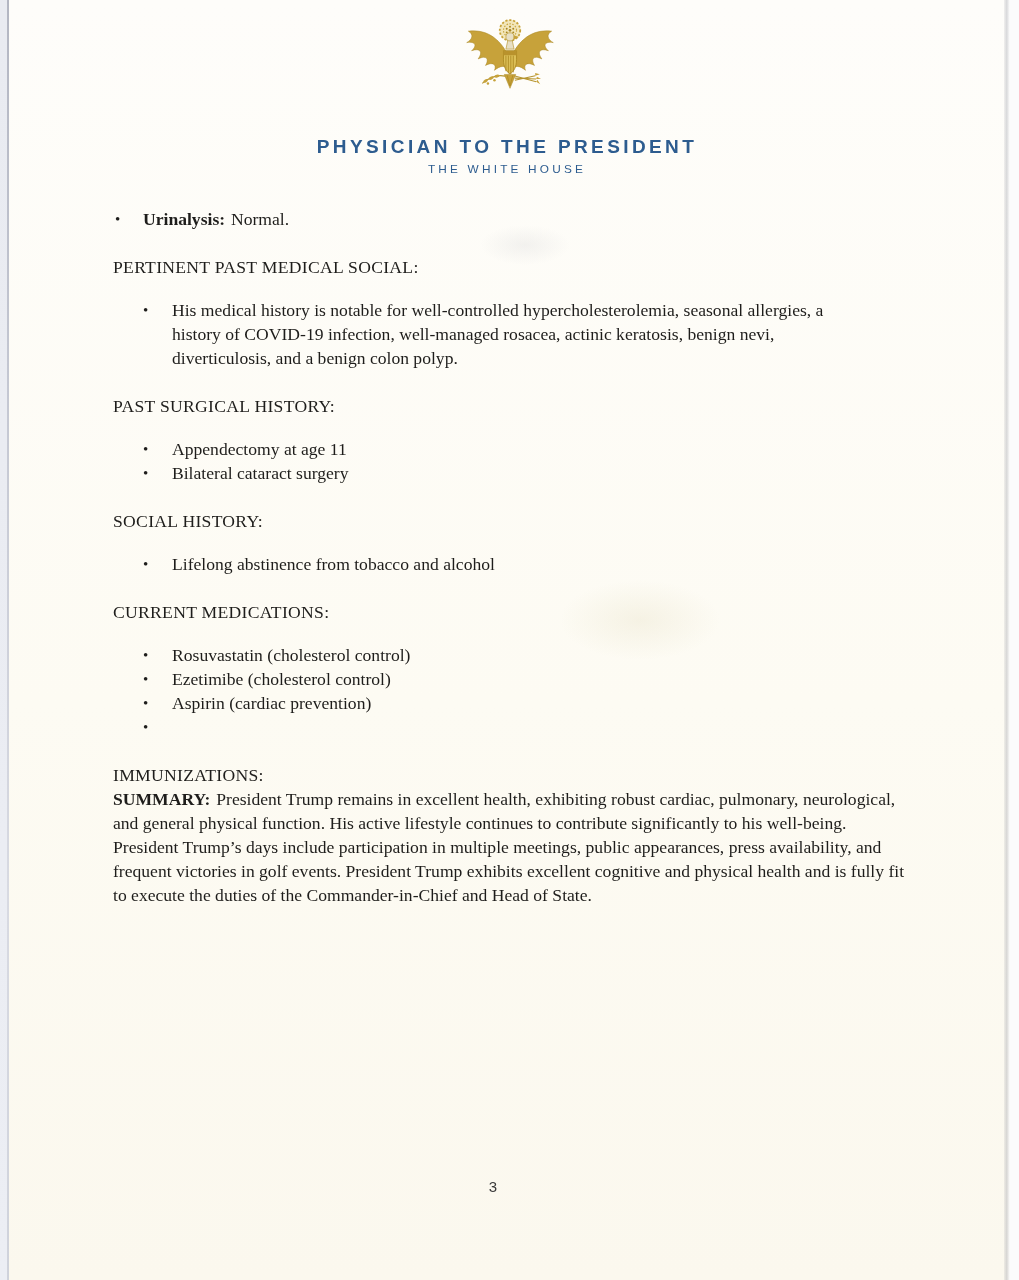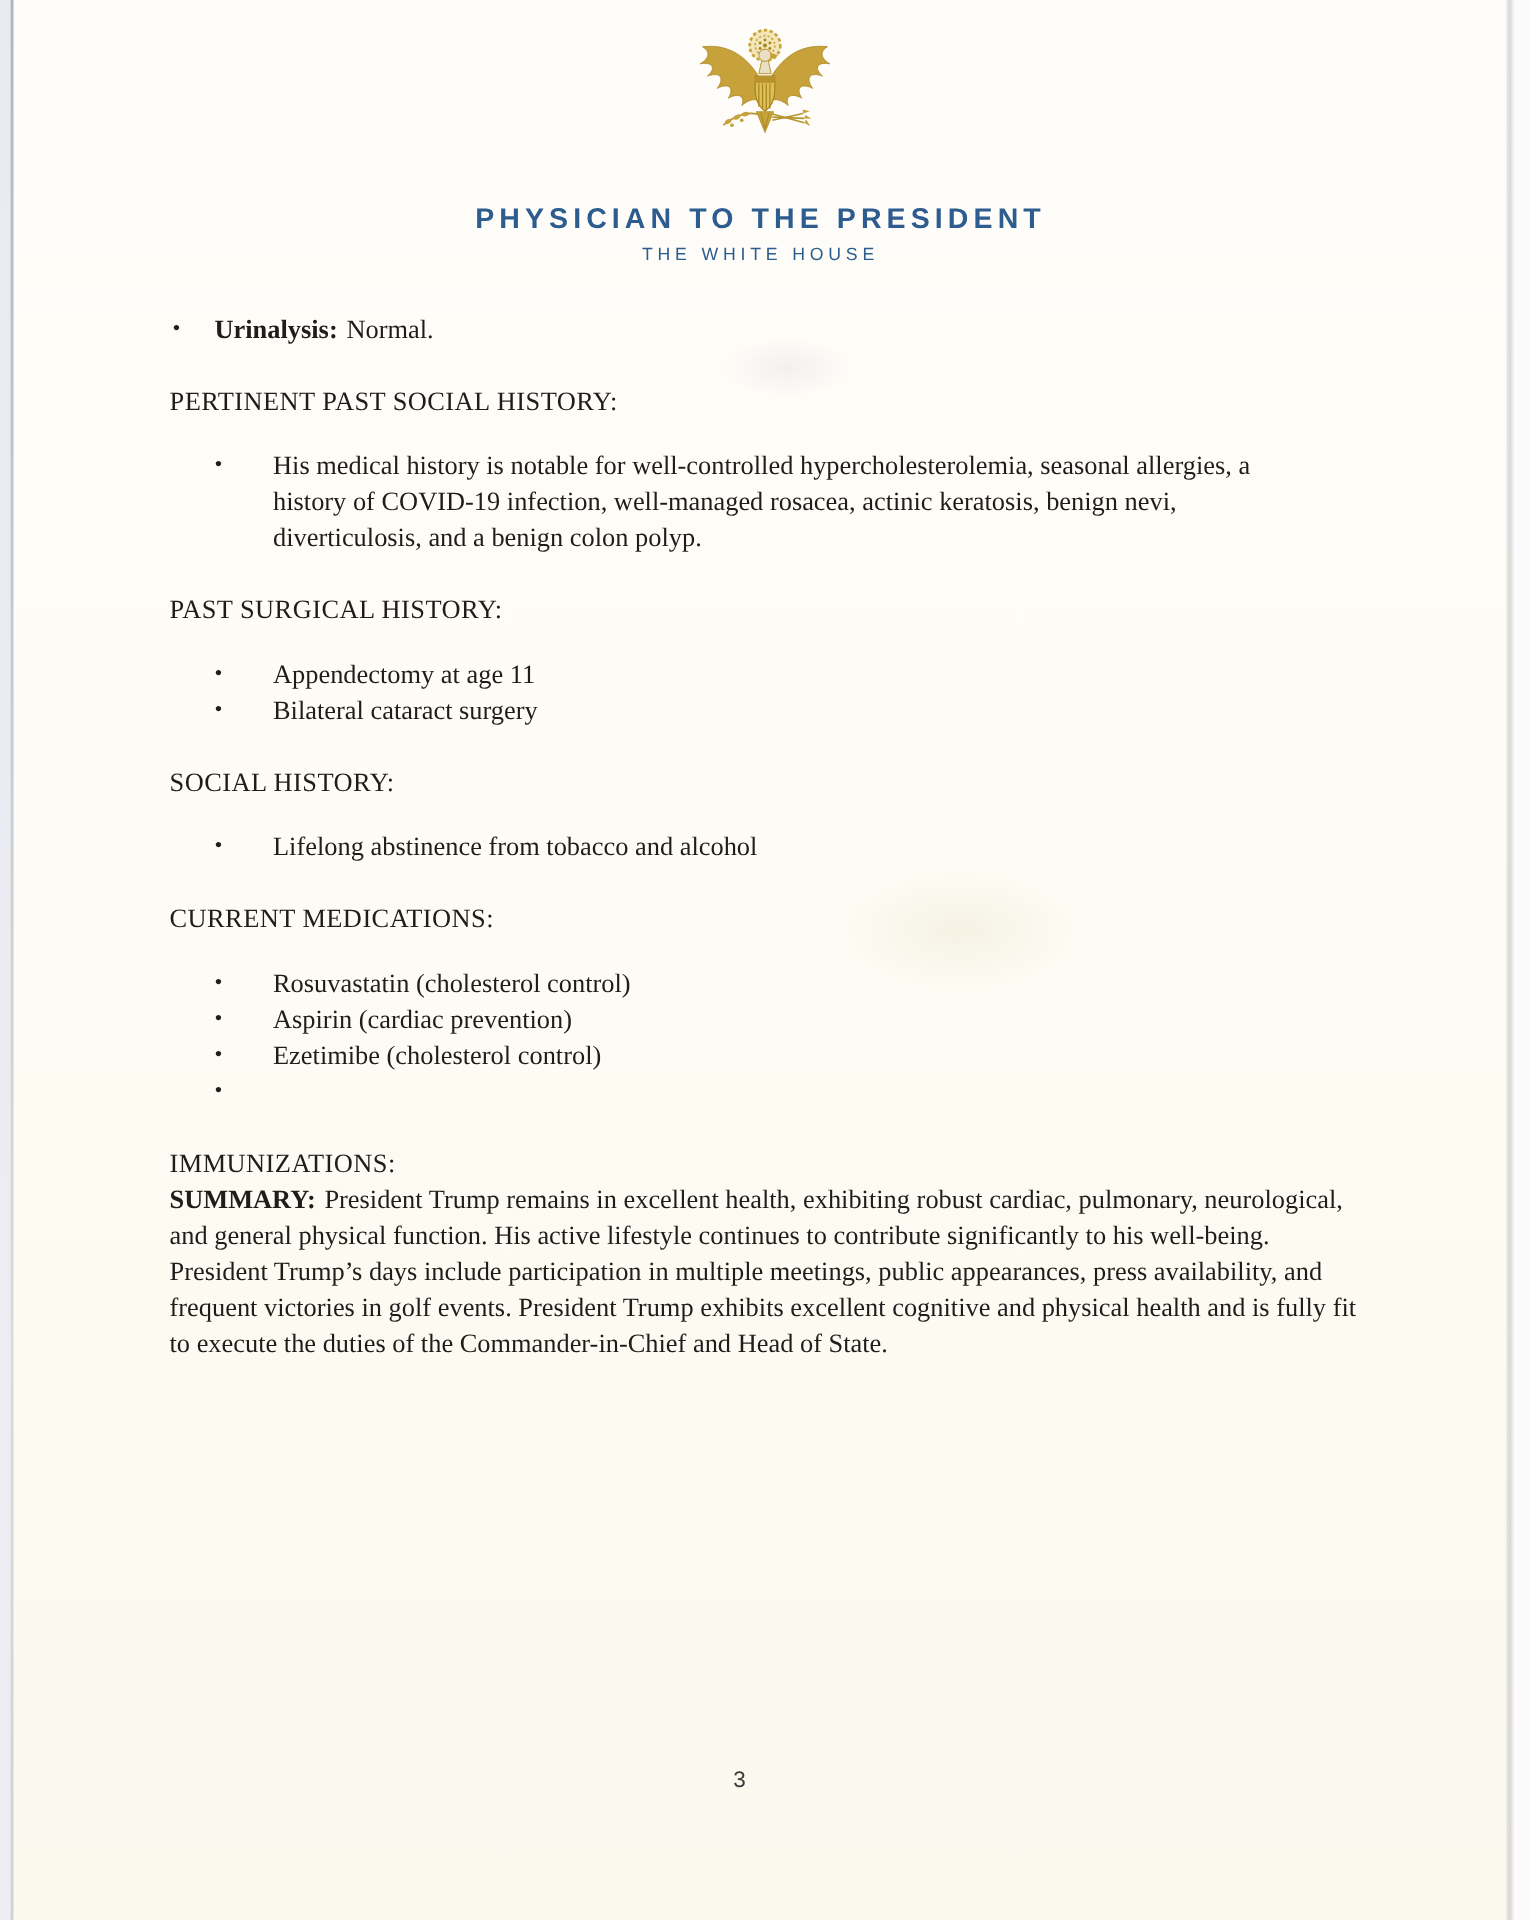--- a/index.html
+++ b/index.html
@@ -37,21 +37,21 @@
   h2.sec{font-size:17.6px;font-weight:normal;letter-spacing:0.3px;margin-top:24px;}
   ul.blist{list-style:none;margin-top:19px;}
   .li{display:flex;align-items:flex-start;}
   .marker{flex:0 0 auto;}
   .marker::before{content:"\2022";}
   
   .lead .marker{width:28px;padding-left:2px;font-size:15px;}
   .lead .txt b{margin-right:0.33em;}
   
   .blist .marker{width:29px;margin-left:30px;font-size:15px;}
-  .blist .txt{max-width:676px;margin-left:10px;}
+  .blist .txt{max-width:676px;}
   .summary{margin-top:28px;}
   .summary b{margin-right:0.33em;}
 
   .page-number{position:absolute;top:1178px;left:0;width:986px;text-align:center;
     font-family:"Liberation Sans", sans-serif;font-size:15px;color:#3a3a3a;}
 
   
   .blotch{position:absolute;border-radius:50%;pointer-events:none;}
   .b1{left:480px;top:225px;width:90px;height:40px;background:radial-gradient(closest-side,rgba(190,190,195,0.18),rgba(190,190,195,0));}
   .b2{left:560px;top:580px;width:160px;height:80px;background:radial-gradient(closest-side,rgba(222,214,180,0.25),rgba(222,214,180,0));}
@@ -128,21 +128,21 @@
   <div class="lh-title">PHYSICIAN TO THE PRESIDENT</div>
   <div class="lh-sub">THE WHITE HOUSE</div>
 
   <div class="body">
 
     <div class="li lead">
       <span class="marker"></span>
       <p class="txt"><b>Urinalysis:</b><span>Normal.</span></p>
     </div>
 
-    <h2 class="sec">PERTINENT PAST SOCIAL HISTORY:</h2>
+    <h2 class="sec">PERTINENT PAST MEDICAL SOCIAL:</h2>
     <ul class="blist">
       <li class="li">
         <span class="marker"></span>
         <p class="txt">His medical history is notable for well-controlled hypercholesterolemia, seasonal allergies, a history of COVID-19 infection, well-managed rosacea, actinic keratosis, benign nevi, diverticulosis, and a benign colon polyp.</p>
       </li>
     </ul>
 
     <h2 class="sec">PAST SURGICAL HISTORY:</h2>
     <ul class="blist">
       <li class="li">
@@ -164,25 +164,25 @@
     </ul>
 
     <h2 class="sec">CURRENT MEDICATIONS:</h2>
     <ul class="blist">
       <li class="li">
         <span class="marker"></span>
         <p class="txt">Rosuvastatin (cholesterol control)</p>
       </li>
       <li class="li">
         <span class="marker"></span>
-        <p class="txt">Aspirin (cardiac prevention)</p>
+        <p class="txt">Ezetimibe (cholesterol control)</p>
       </li>
       <li class="li">
         <span class="marker"></span>
-        <p class="txt">Ezetimibe (cholesterol control)</p>
+        <p class="txt">Aspirin (cardiac prevention)</p>
       </li>
       <li class="li">
         <span class="marker"></span>
       </li>
     </ul>
 
     <h2 class="sec">IMMUNIZATIONS:</h2>
 
     <p class="summary"><b>SUMMARY:</b><span>President Trump remains in excellent health, exhibiting robust cardiac, pulmonary, neurological, and general physical function. His active lifestyle continues to contribute significantly to his well-being. President Trump’s days include participation in multiple meetings, public appearances, press availability, and frequent victories in golf events. President Trump exhibits excellent cognitive and physical health and is fully fit to execute the duties of the Commander-in-Chief and Head of State.</span></p>
 

